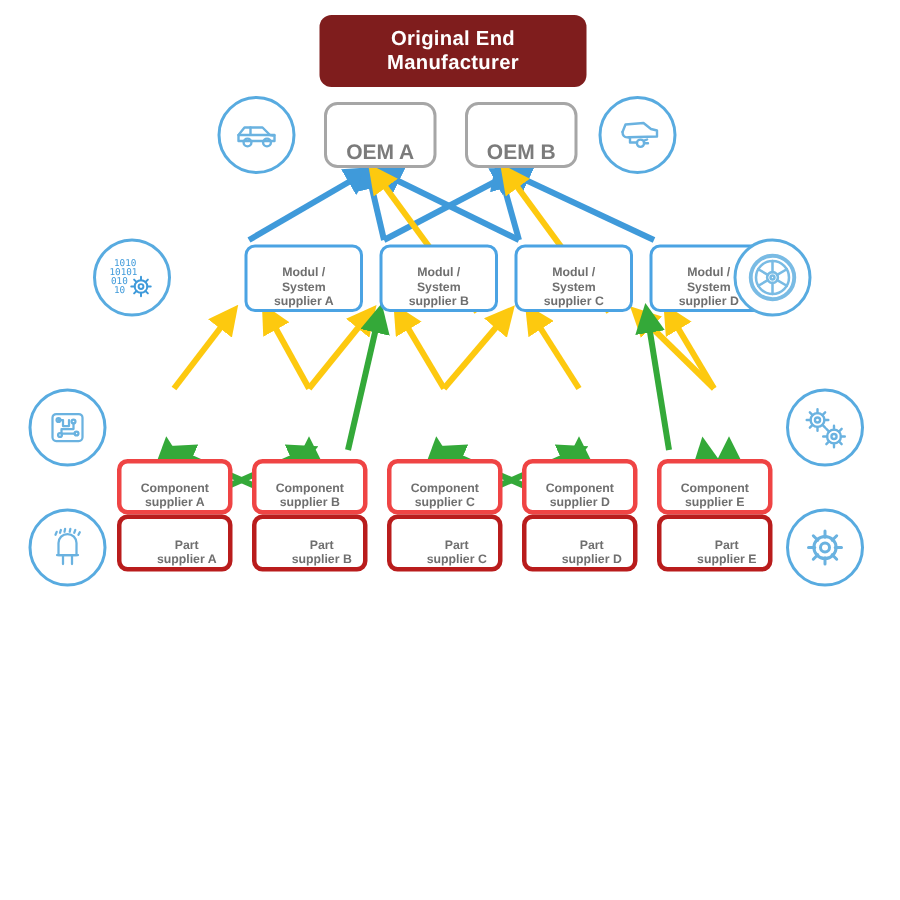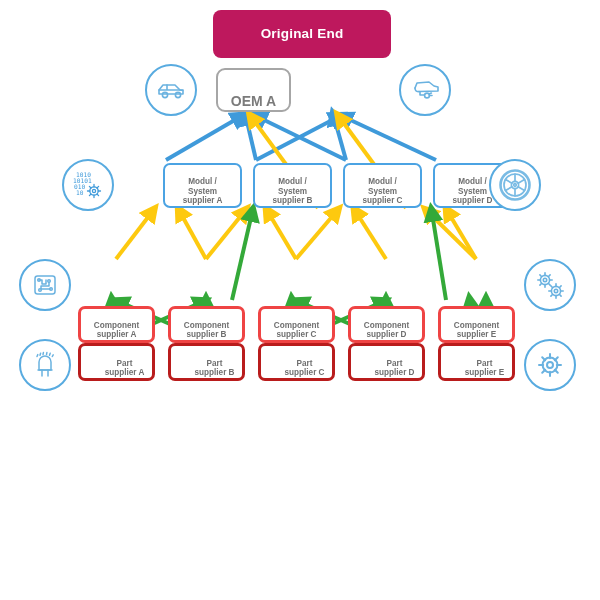--- a/index.html
+++ b/index.html
@@ -34,21 +34,21 @@
     line-height: 1.18;
   }
   .node-title {
     position: absolute;
     box-sizing: border-box;
     display: flex;
     align-items: center;
     justify-content: center;
     text-align: center;
     border-radius: 8px;
-    background: #be185d;
+    background: #7f1d1d;
     color: #ffffff;
     font-weight: bold;
     font-size: 13.5px;
     letter-spacing: .2px;
     line-height: 1.22;
     z-index: 3;
   }
   .node-oem {
     border: 2.5px solid #a6a6a6;
     color: #7b7b7b;
@@ -142,25 +142,29 @@
       <line x1="476" y1="340" x2="470" y2="302"></line>
       <line x1="486" y1="340" x2="486" y2="302"></line>
       <line x1="232" y1="300" x2="252" y2="213"></line>
       <line x1="446" y1="300" x2="432" y2="213"></line>
     </g>
   </svg>
 
   <div class="node-title" style="left:213px; top:10px; width:178px; height:48px;">
     <div>
       <div>Original End</div>
+      <div>Manufacturer</div>
     </div>
   </div>
 
   <div class="node node-oem" style="left:216px; top:68px; width:75px; height:44px;">
     <span>OEM A</span>
+  </div>
+  <div class="node node-oem" style="left:310px; top:68px; width:75px; height:44px;">
+    <span>OEM B</span>
   </div>
 
   <div class="node node-module" style="left:126px; top:163px; width:79px; height:45px;">
     <div>
       <div>Modul /</div>
       <div>System</div>
       <div>supplier A</div>
     </div>
   </div>
   <div class="node node-module" style="left:216px; top:163px; width:79px; height:45px;">

